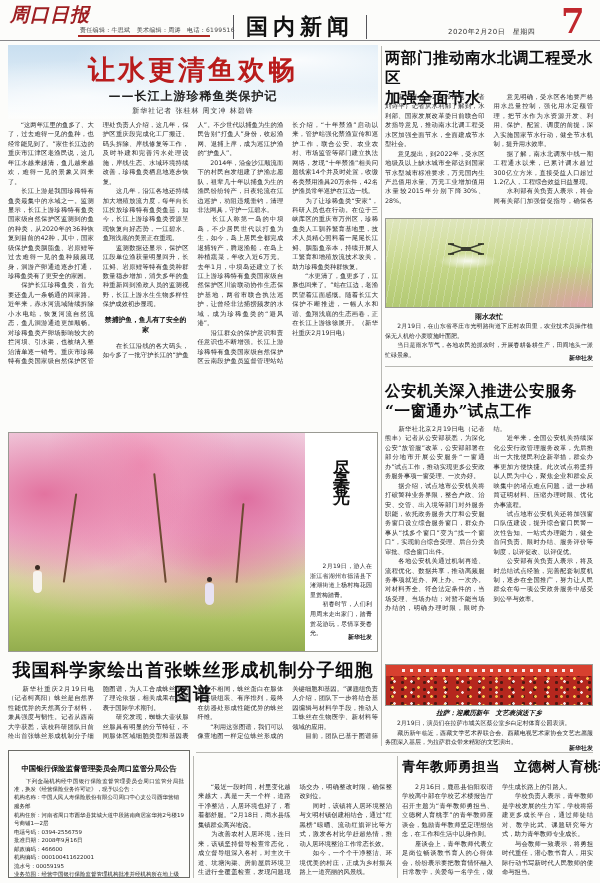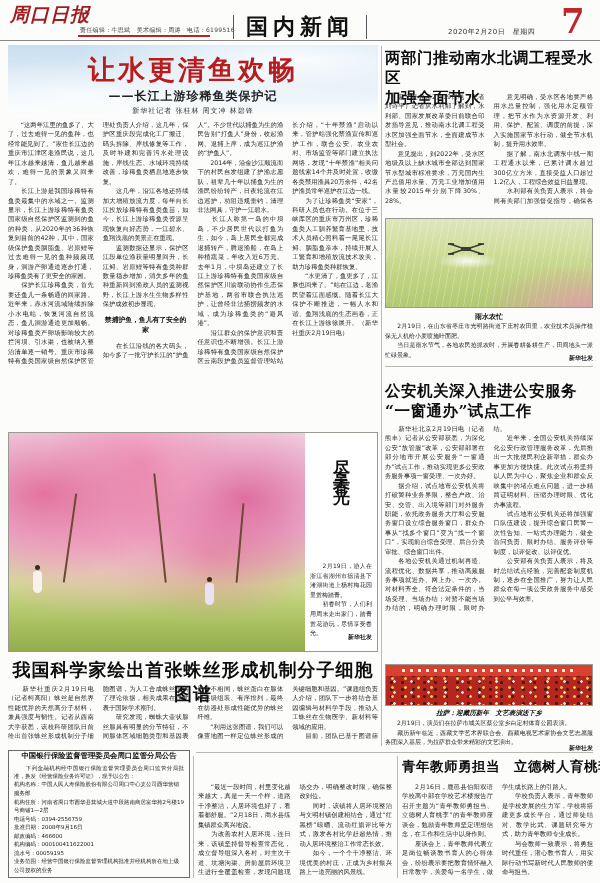--- a/index.html
+++ b/index.html
@@ -67,21 +67,21 @@
   .crowd{background-color:#b5271e;background-image:
       radial-gradient(circle,rgba(255,214,80,.9) 1px,transparent 1.7px),
       radial-gradient(circle,rgba(255,255,255,.85) 1px,transparent 1.6px),
       radial-gradient(circle,rgba(65,22,16,.9) 1.2px,transparent 1.9px);
       background-size:13px 9px,17px 11px,11px 7px;}
   .banner{position:absolute;left:0;top:0;right:0;height:11px;background:#d8402f;}
   .banner-text{position:absolute;left:8%;right:8%;top:4px;height:3px;
       background:repeating-linear-gradient(90deg,rgba(255,255,255,.9) 0 3px,transparent 3px 8px);}
 
   
-  .notice-box{border:1px solid #6b6b66;box-sizing:border-box;padding:0 5px;background:#fcfcfa;}
+  .notice-box{border:1px solid #6b6b66;box-sizing:border-box;padding:13px 5px;background:#fcfcfa;}
   .notice-title{font-size:7.4px;font-weight:bold;text-align:center;line-height:1.35;color:#111;}
   .notice-intro{font-size:5.5px;line-height:1.5;text-align:justify;margin-top:3px;white-space:pre-line;color:#222;}
   .notice-line{font-size:5.5px;line-height:1.55;color:#222;}
 </style>
 </head>
 <body>
 
 <div class="page">
 
   <div class="abs logo" style="left:10px;top:2px;">周口日报</div>

